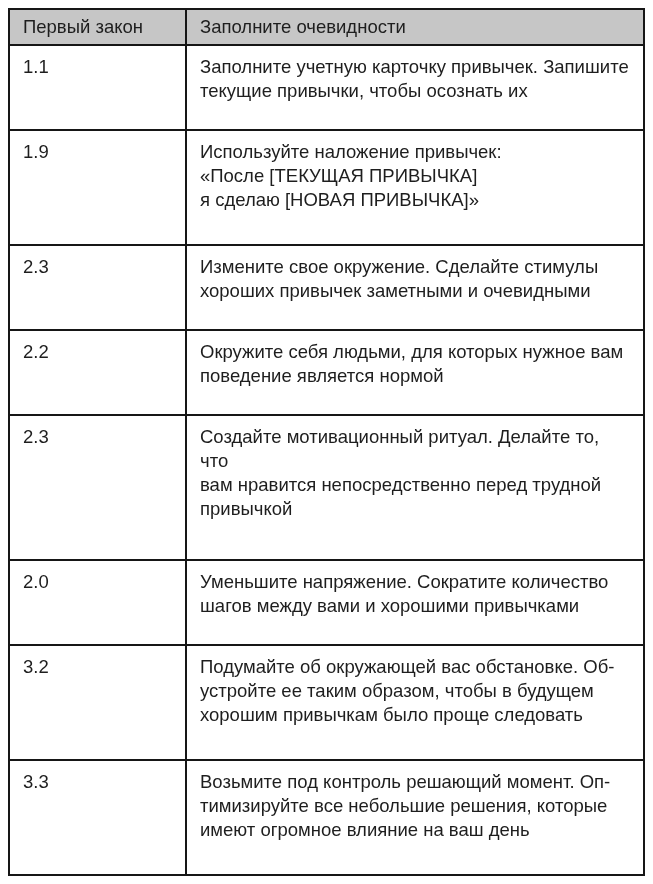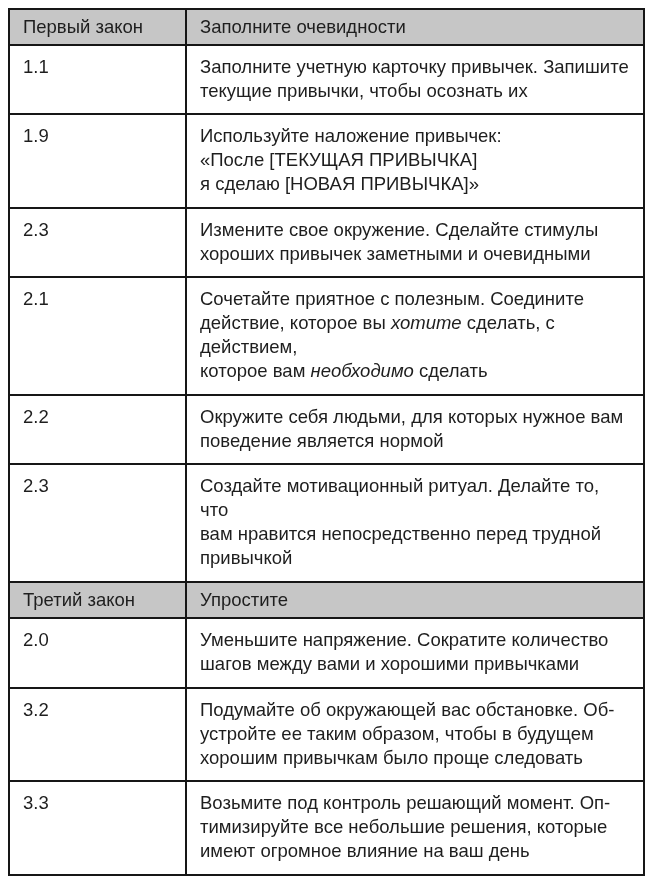--- a/index.html
+++ b/index.html
@@ -72,41 +72,31 @@
 «После [ТЕКУЩАЯ ПРИВЫЧКА]
 я сделаю [НОВАЯ ПРИВЫЧКА]»</td>
       </tr>
       <tr>
         <td class="col-law">2.3</td>
         <td class="col-desc">Измените свое окружение. Сделайте стимулы
 хороших привычек заметными и очевидными</td>
       </tr>
 
       <tr>
-        <td class="col-law">2.1</td>
-        <td class="col-desc"><span>Сочетайте приятное с полезным. Соедините
-действие, которое вы </span><em>хотите</em><span> сделать, с действием,
-которое вам </span><em>необходимо</em><span> сделать</span></td>
-      </tr>
-      <tr>
         <td class="col-law">2.2</td>
         <td class="col-desc">Окружите себя людьми, для которых нужное вам
 поведение является нормой</td>
       </tr>
       <tr>
         <td class="col-law">2.3</td>
         <td class="col-desc">Создайте мотивационный ритуал. Делайте то, что
 вам нравится непосредственно перед трудной
 привычкой</td>
       </tr>
 
-      <tr class="head">
-        <td class="col-law">Третий закон</td>
-        <td class="col-desc">Упростите</td>
-      </tr>
       <tr>
         <td class="col-law">2.0</td>
         <td class="col-desc">Уменьшите напряжение. Сократите количество
 шагов между вами и хорошими привычками</td>
       </tr>
       <tr>
         <td class="col-law">3.2</td>
         <td class="col-desc">Подумайте об окружающей вас обстановке. Об-
 устройте ее таким образом, чтобы в будущем
 хорошим привычкам было проще следовать</td>

